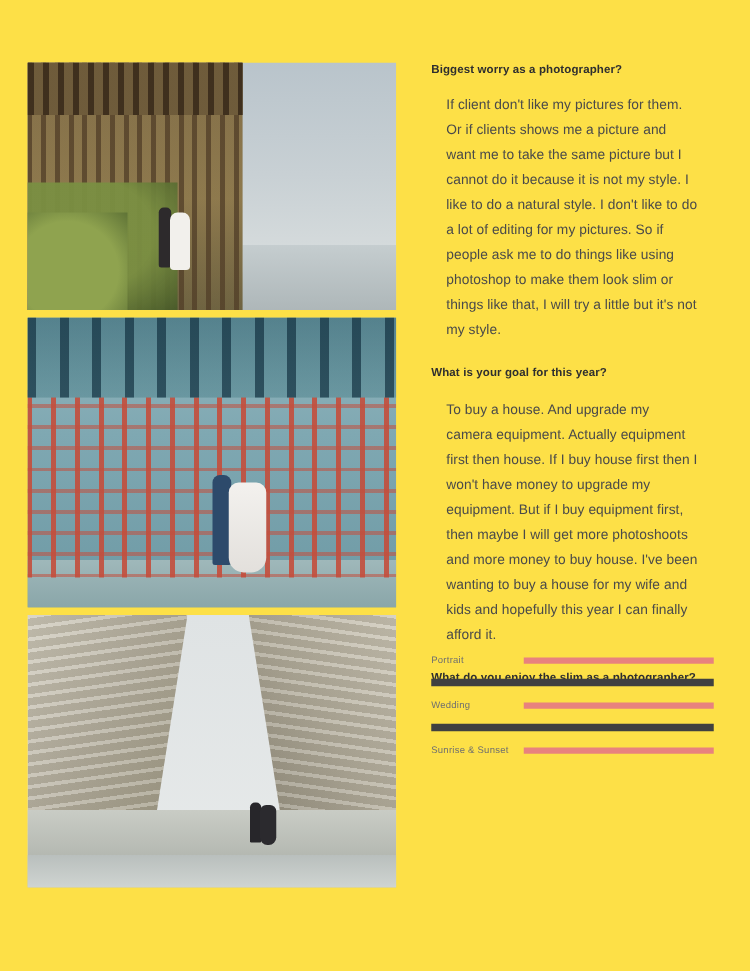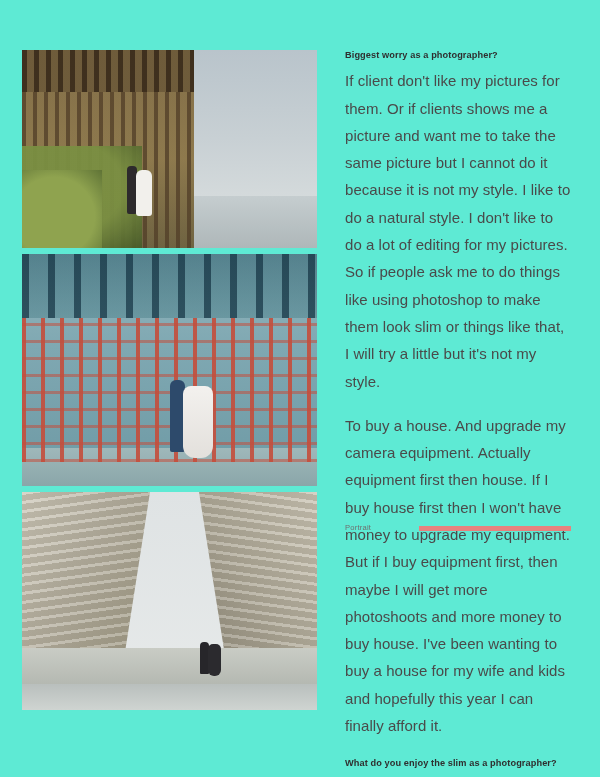--- a/index.html
+++ b/index.html
@@ -11,21 +11,21 @@
     height: 777px;
     background: #ffffff;
     font-family: "Liberation Sans", sans-serif;
     color: #3b3b3b;
     overflow: hidden;
   }
   .page {
     position: relative;
     width: 600px;
     height: 777px;
-    background: #5eead4;
+    background: #fde047;
   }
 
   
   .images {
     position: absolute;
     left: 22px;
     top: 50px;
     width: 295px;
   }
   .photo {
@@ -217,25 +217,25 @@
   .qa-block { margin-bottom: 17px; }
   .qa-q {
     font-size: 9.2px;
     font-weight: bold;
     color: #2f2f2f;
     line-height: 1.55;
     margin: 0 0 5px 0;
     letter-spacing: 0.1px;
   }
   .qa-a {
-    font-size: 15px;
+    font-size: 11px;
     font-weight: normal;
     color: #4a4a4a;
     line-height: 1.82;
-    margin: 0;
+    margin: 12px;
     letter-spacing: 0.05px;
   }
 
   
   .expertise {
     position: absolute;
     left: 345px;
     top: 513px;
     width: 226px;
   }
@@ -317,37 +317,50 @@
   </div>
 
   <div class="content">
 
     <div class="qa-block">
       <p class="qa-q">Biggest worry as a photographer?</p>
       <p class="qa-a">If client don't like my pictures for them. Or if clients shows me a picture and want me to take the same picture but I cannot do it because it is not my style. I like to do a natural style. I don't like to do a lot of editing for my pictures. So if people ask me to do things like using photoshop to make them look slim or things like that, I will try a little but it's not my style.</p>
     </div>
 
     <div class="qa-block">
+      <p class="qa-q">What is your goal for this year?</p>
       <p class="qa-a">To buy a house. And upgrade my camera equipment. Actually equipment first then house. If I buy house first then I won't have money to upgrade my equipment. But if I buy equipment first, then maybe I will get more photoshoots and more money to buy house. I've been wanting to buy a house for my wife and kids and hopefully this year I can finally afford it.</p>
     </div>
 
     <div class="qa-block">
       <p class="qa-q">What do you enjoy the slim as a photographer?</p>
     </div>
 
   </div>
 
   <div class="expertise">
 
     <div class="skill-row">
       <div class="skill-name">Portrait</div>
       <div class="skill-track">
         <div class="skill-fill" style="width: 100%; background: rgb(232, 130, 126);"></div>
       </div>
     </div>
 
 
-
-
+    <div class="skill-row">
+      <div class="skill-name">Wedding</div>
+      <div class="skill-track">
+        <div class="skill-fill" style="width: 100%; background: rgb(232, 130, 126);"></div>
+      </div>
+    </div>
+
+
+    <div class="skill-row">
+      <div class="skill-name">Sunrise &amp; Sunset</div>
+      <div class="skill-track">
+        <div class="skill-fill" style="width: 100%; background: rgb(232, 130, 126);"></div>
+      </div>
+    </div>
 
   </div>
 
 </div>
 
 </body></html>

